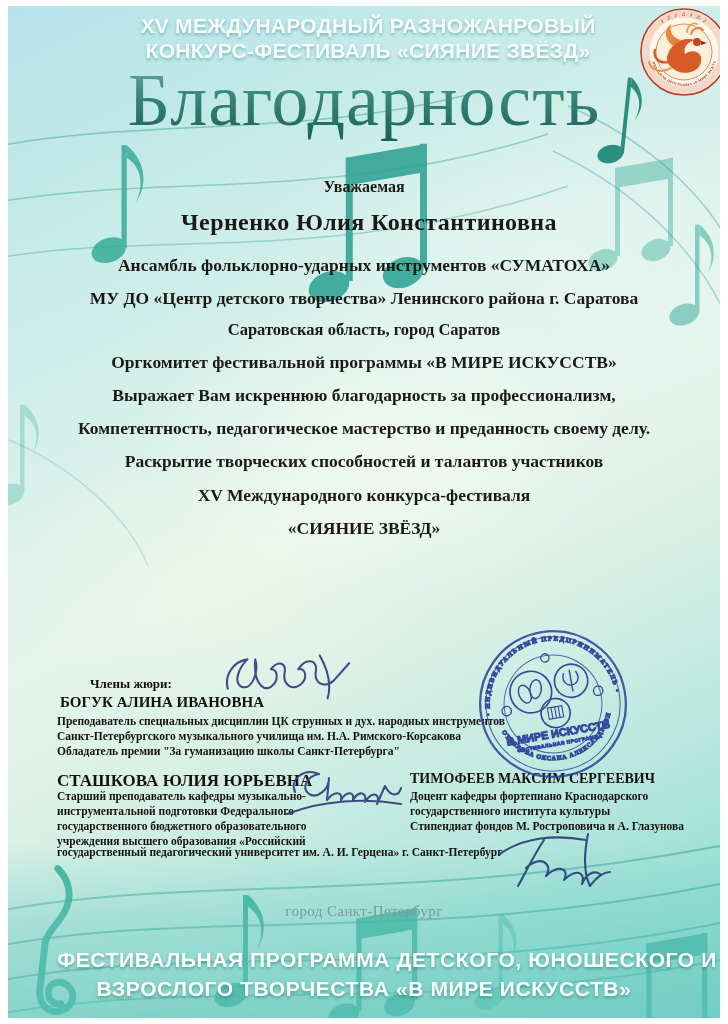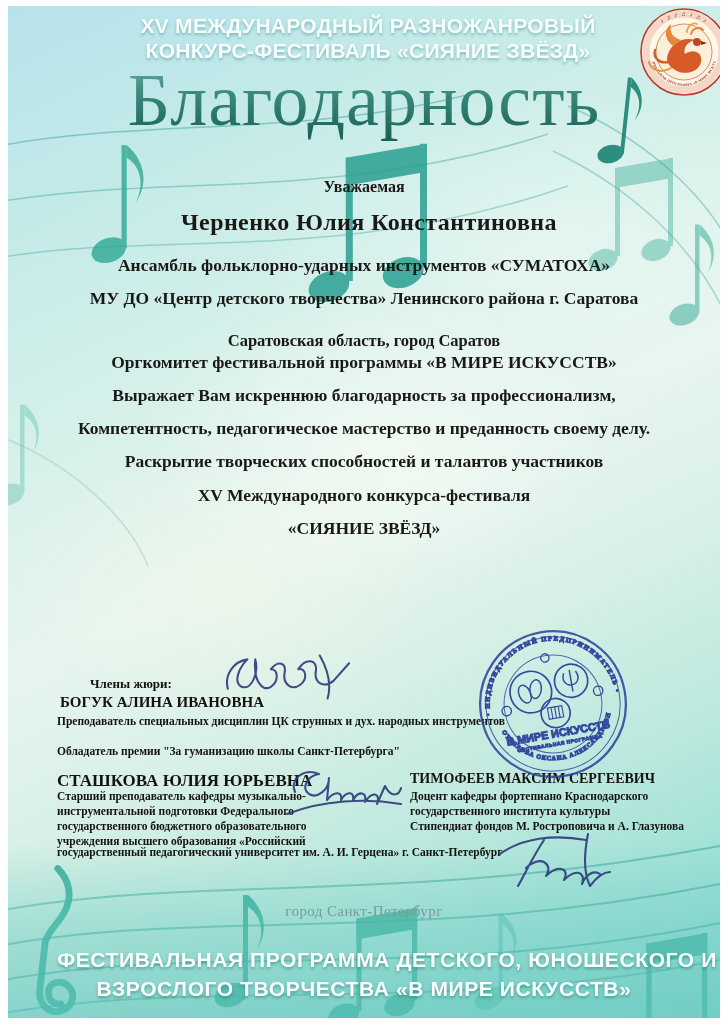--- a/index.html
+++ b/index.html
@@ -36,21 +36,21 @@
   .title { top:46px; font-size:74px; line-height:96px; font-weight:400; letter-spacing:1px;
            background:linear-gradient(180deg,#7cbcae 0%, #3a8a7d 42%, #135ink 100%);
            background:linear-gradient(180deg,#7cbcae 0%, #3a8a7d 42%, #14584e 100%);
            -webkit-background-clip:text; background-clip:text; color:transparent; }
 
   .dark { color:#1b1916; font-weight:700; }
   .salut { top:172px; font-size:16px; }
   .rname { top:203px; font-size:24px; letter-spacing:.4px;margin-left:10px; }
   .rline1 { top:249px; font-size:17.5px; }
   .rline2 { top:282px; font-size:17.5px; }
-  .rline3 { top:325px; font-size:16.5px; }
+  .rline3 { top:314px; font-size:16.5px; }
 
   .body-line { position:absolute; left:0; right:0; text-align:center;
                color:#1b1916; font-weight:700; font-size:17.5px; }
 
   .jury-txt { position:absolute; color:#14120f; font-weight:700; white-space:nowrap; }
   .jsmall { font-size:11.5px; line-height:15.2px; }
 
   .sig { position:absolute; }
   .sig path { stroke:#2c3a7a; stroke-width:2.1; fill:none;
               stroke-linecap:round; stroke-linejoin:round; opacity:.9; }
@@ -161,20 +161,21 @@
     <div class="body-line z3" style="top:346px">Оргкомитет фестивальной программы «В МИРЕ ИСКУССТВ»</div>
     <div class="body-line z3" style="top:379px">Выражает Вам искреннюю благодарность за профессионализм,</div>
     <div class="body-line z3" style="top:412px">Компетентность, педагогическое мастерство и преданность своему делу.</div>
     <div class="body-line z3" style="top:445px">Раскрытие творческих способностей и талантов участников</div>
     <div class="body-line z3" style="top:479px">XV Международного конкурса-фестиваля</div>
     <div class="body-line z3" style="top:512px">«СИЯНИЕ ЗВЁЗД»</div>
 
     <div class="jury-txt z3" style="left:82px; top:670px; font-size:13px">Члены жюри:</div>
     <div class="jury-txt z3" style="left:52px; top:688px; font-size:15px">БОГУК АЛИНА ИВАНОВНА</div>
     <div class="jury-txt jsmall z3" style="left:49px; top:708px">Преподаватель специальных дисциплин ЦК струнных и дух. народных инструментов</div>
+    <div class="jury-txt jsmall z3" style="left:49px; top:723px">Санкт-Петербургского музыкального училища им. Н.А. Римского-Корсакова</div>
     <div class="jury-txt jsmall z3" style="left:49px; top:738px">Обладатель премии "За гуманизацию школы Санкт-Петербурга"</div>
 
     <div class="jury-txt z3" style="left:49px; top:765px; font-size:17px">СТАШКОВА ЮЛИЯ ЮРЬЕВНА</div>
     <div class="jury-txt jsmall z3" style="left:49px; top:783px">Старший преподаватель кафедры музыкально-</div>
     <div class="jury-txt jsmall z3" style="left:49px; top:798px">инструментальной  подготовки Федерального</div>
     <div class="jury-txt jsmall z3" style="left:49px; top:813px">государственного бюджетного образовательного</div>
     <div class="jury-txt jsmall z3" style="left:49px; top:828px">учреждения высшего образования «Российский</div>
     <div class="jury-txt jsmall z3" style="left:49px; top:839px">государственный педагогический университет им. А. И. Герцена» г. Санкт-Петербург</div>
 
     <div class="jury-txt z3" style="left:402px; top:765px; font-size:14px">ТИМОФЕЕВ МАКСИМ СЕРГЕЕВИЧ</div>

